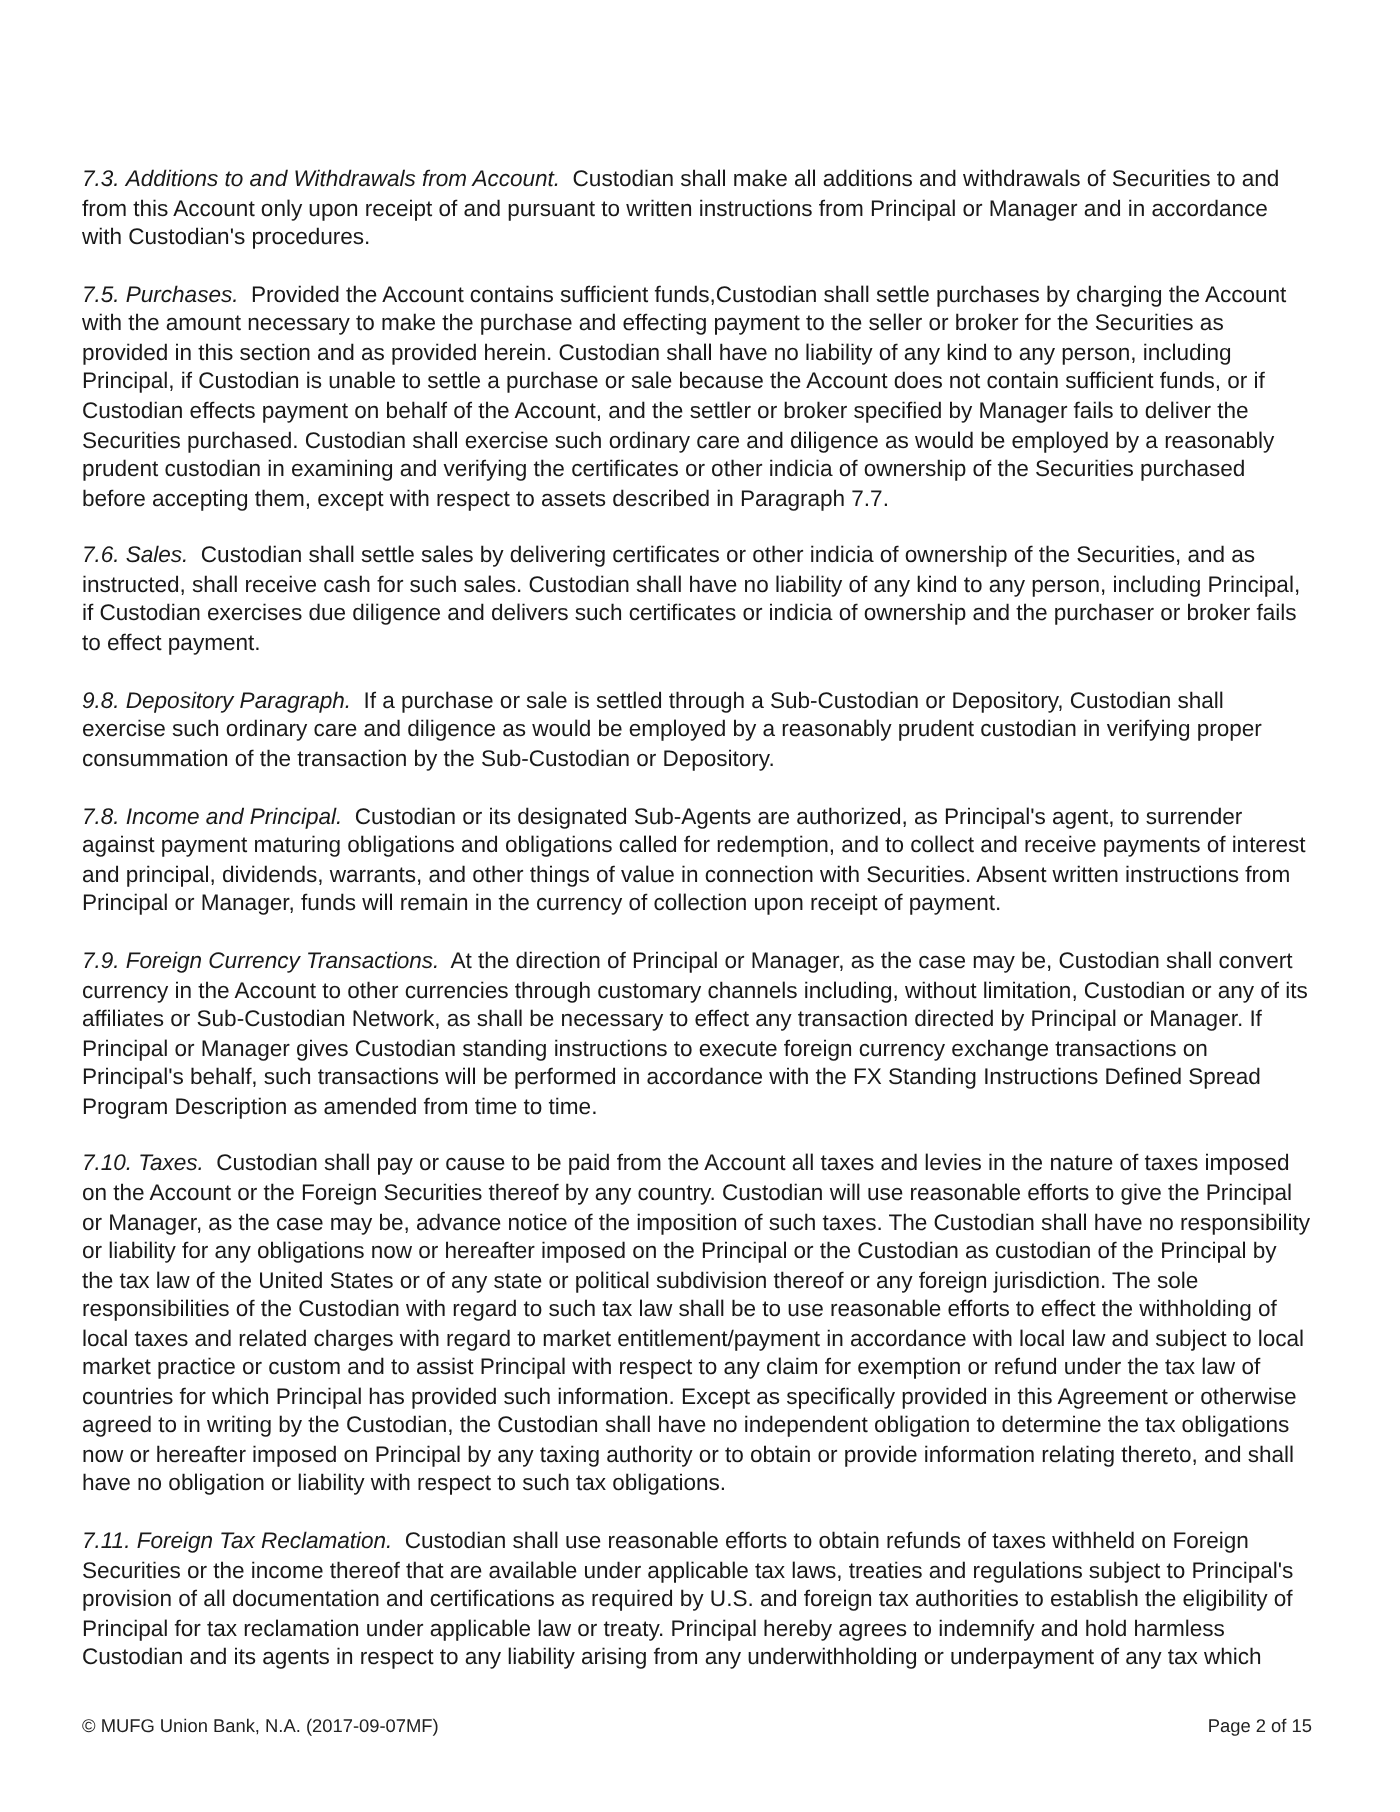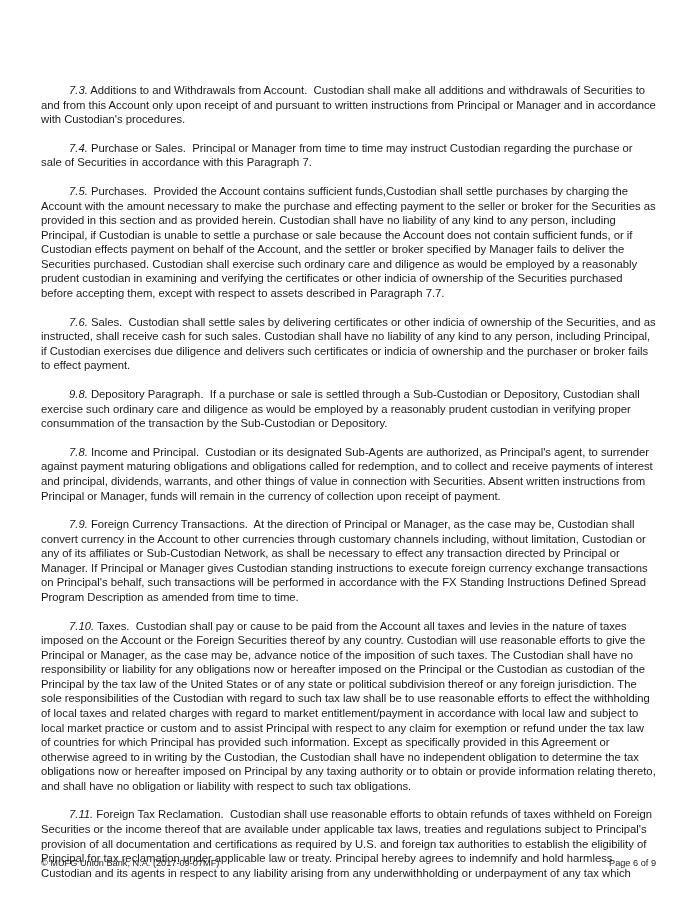--- a/index.html
+++ b/index.html
@@ -1,44 +1,43 @@
 <!DOCTYPE html>
 <html><head>
 <meta charset="utf-8">
 <style>
   html, body { margin: 0; padding: 0; background: #ffffff; }
   body { width: 700px; height: 906px; position: relative; overflow: hidden;
          font-family: "Liberation Sans", sans-serif; color: #1a1a1a; }
   .page { position: absolute; left: 41px; top: 83px; width: 615px; }
   .para { font-size: 11.3px; line-height: 14.55px; margin: 0 0 14.2px 0;
           text-align: left; letter-spacing: -0.02px; }
-  .para .num { font-style: italic; margin-left: 28px; }
-  .para .heading { }
+  .para .num { font-style: italic; }
+  .para .heading { font-style: italic; }
   .footer { position: absolute; top: 858px; left: 41px; width: 615px;
             font-size: 9.2px; color: #222; display: flex; justify-content: space-between; }
 </style>
 </head>
 <body>
 
 <div class="page">
   <p class="para"><span class="num">7.3.</span> <span class="heading">Additions to and Withdrawals from Account.</span>&nbsp; <span>Custodian shall make all additions and withdrawals of Securities to and from this Account only upon receipt of and pursuant to written instructions from Principal or Manager and in accordance with Custodian's procedures.</span></p>
 
-  <p class="para"><span class="num">7.4.</span> <span class="heading">Purchase or Sales.</span>&nbsp; <span>Principal or Manager from time to time may instruct Custodian regarding the purchase or sale of Securities in accordance with this Paragraph 7.</span></p>
 
   <p class="para"><span class="num">7.5.</span> <span class="heading">Purchases.</span>&nbsp; <span>Provided the Account contains sufficient funds,Custodian shall settle purchases by charging the Account with the amount necessary to make the purchase and effecting payment to the seller or broker for the Securities as provided in this section and as provided herein.  Custodian shall have no liability of any kind to any person, including Principal, if Custodian is unable to settle a purchase or sale because the Account does not contain sufficient funds, or if Custodian effects payment on behalf of the Account, and the settler or broker specified by Manager fails to deliver the Securities purchased.  Custodian shall exercise such ordinary care and diligence as would be employed by a reasonably prudent custodian in examining and verifying the certificates or other indicia of ownership of the Securities purchased before accepting them, except with respect to assets described in Paragraph 7.7.</span></p>
 
   <p class="para"><span class="num">7.6.</span> <span class="heading">Sales.</span>&nbsp; <span>Custodian shall settle sales by delivering certificates or other indicia of ownership of the Securities, and as instructed, shall receive cash for such sales.  Custodian shall have no liability of any kind to any person, including Principal, if Custodian exercises due diligence and delivers such certificates or indicia of ownership and the purchaser or broker fails to effect payment.</span></p>
 
   <p class="para"><span class="num">9.8.</span> <span class="heading">Depository Paragraph.</span>&nbsp; <span>If a purchase or sale is settled through a Sub-Custodian or Depository, Custodian shall exercise such ordinary care and diligence as would be employed by a reasonably prudent custodian in verifying proper consummation of the transaction by the Sub-Custodian or Depository.</span></p>
 
   <p class="para"><span class="num">7.8.</span> <span class="heading">Income and Principal.</span>&nbsp; <span>Custodian or its designated Sub-Agents are authorized, as Principal's agent, to surrender against payment maturing obligations and obligations called for redemption, and to collect and receive payments of interest and principal, dividends, warrants, and other things of value in connection with Securities.  Absent written instructions from Principal or Manager, funds will remain in the currency of collection upon receipt of payment.</span></p>
 
   <p class="para"><span class="num">7.9.</span> <span class="heading">Foreign Currency Transactions.</span>&nbsp; <span>At the direction of Principal or Manager, as the case may be, Custodian shall convert currency in the Account to other currencies through customary channels including, without limitation, Custodian or any of its affiliates or Sub-Custodian Network, as shall be necessary to effect any transaction directed by Principal or Manager.  If Principal or Manager gives Custodian standing instructions to execute foreign currency exchange transactions on Principal's behalf, such transactions will be performed in accordance with the FX Standing Instructions Defined Spread Program Description as amended from time to time.</span></p>
 
   <p class="para"><span class="num">7.10.</span> <span class="heading">Taxes.</span>&nbsp; <span>Custodian shall pay or cause to be paid from the Account all taxes and levies in the nature of taxes imposed on the Account or the Foreign Securities thereof by any country.  Custodian will use reasonable efforts to give the Principal or Manager, as the case may be, advance notice of the imposition of such taxes.  The Custodian shall have no responsibility or liability for any obligations now or hereafter imposed on the Principal or the Custodian as custodian of the Principal by the tax law of the United States or of any state or political subdivision thereof or any foreign jurisdiction.  The sole responsibilities of the Custodian with regard to such tax law shall be to use reasonable efforts to effect the withholding of local taxes and related charges with regard to market entitlement/payment in accordance with local law and subject to local market practice or custom and to assist Principal with respect to any claim for exemption or refund under the tax law of countries for which Principal has provided such information.  Except as specifically provided in this Agreement or otherwise agreed to in writing by the Custodian, the Custodian shall have no independent obligation to determine the tax obligations now or hereafter imposed on Principal by any taxing authority or to obtain or provide information relating thereto, and shall have no obligation or liability with respect to such tax obligations.</span></p>
 
   <p class="para"><span class="num">7.11.</span> <span class="heading">Foreign Tax Reclamation.</span>&nbsp; <span>Custodian shall use reasonable efforts to obtain refunds of taxes withheld on Foreign Securities or the income thereof that are available under applicable tax laws, treaties and regulations subject to Principal's provision of all documentation and certifications as required by U.S. and foreign tax authorities to establish the eligibility of Principal for tax reclamation under applicable law or treaty.  Principal hereby agrees to indemnify and hold harmless Custodian and its agents in respect to any liability arising from any underwithholding or underpayment of any tax which</span></p>
 </div>
 
 <div class="footer">
   <span>© MUFG Union Bank, N.A. (2017-09-07MF)</span>
-  <span>Page 6 of 9</span>
+  <span>Page 2 of 15</span>
 </div>
 
 </body></html>

